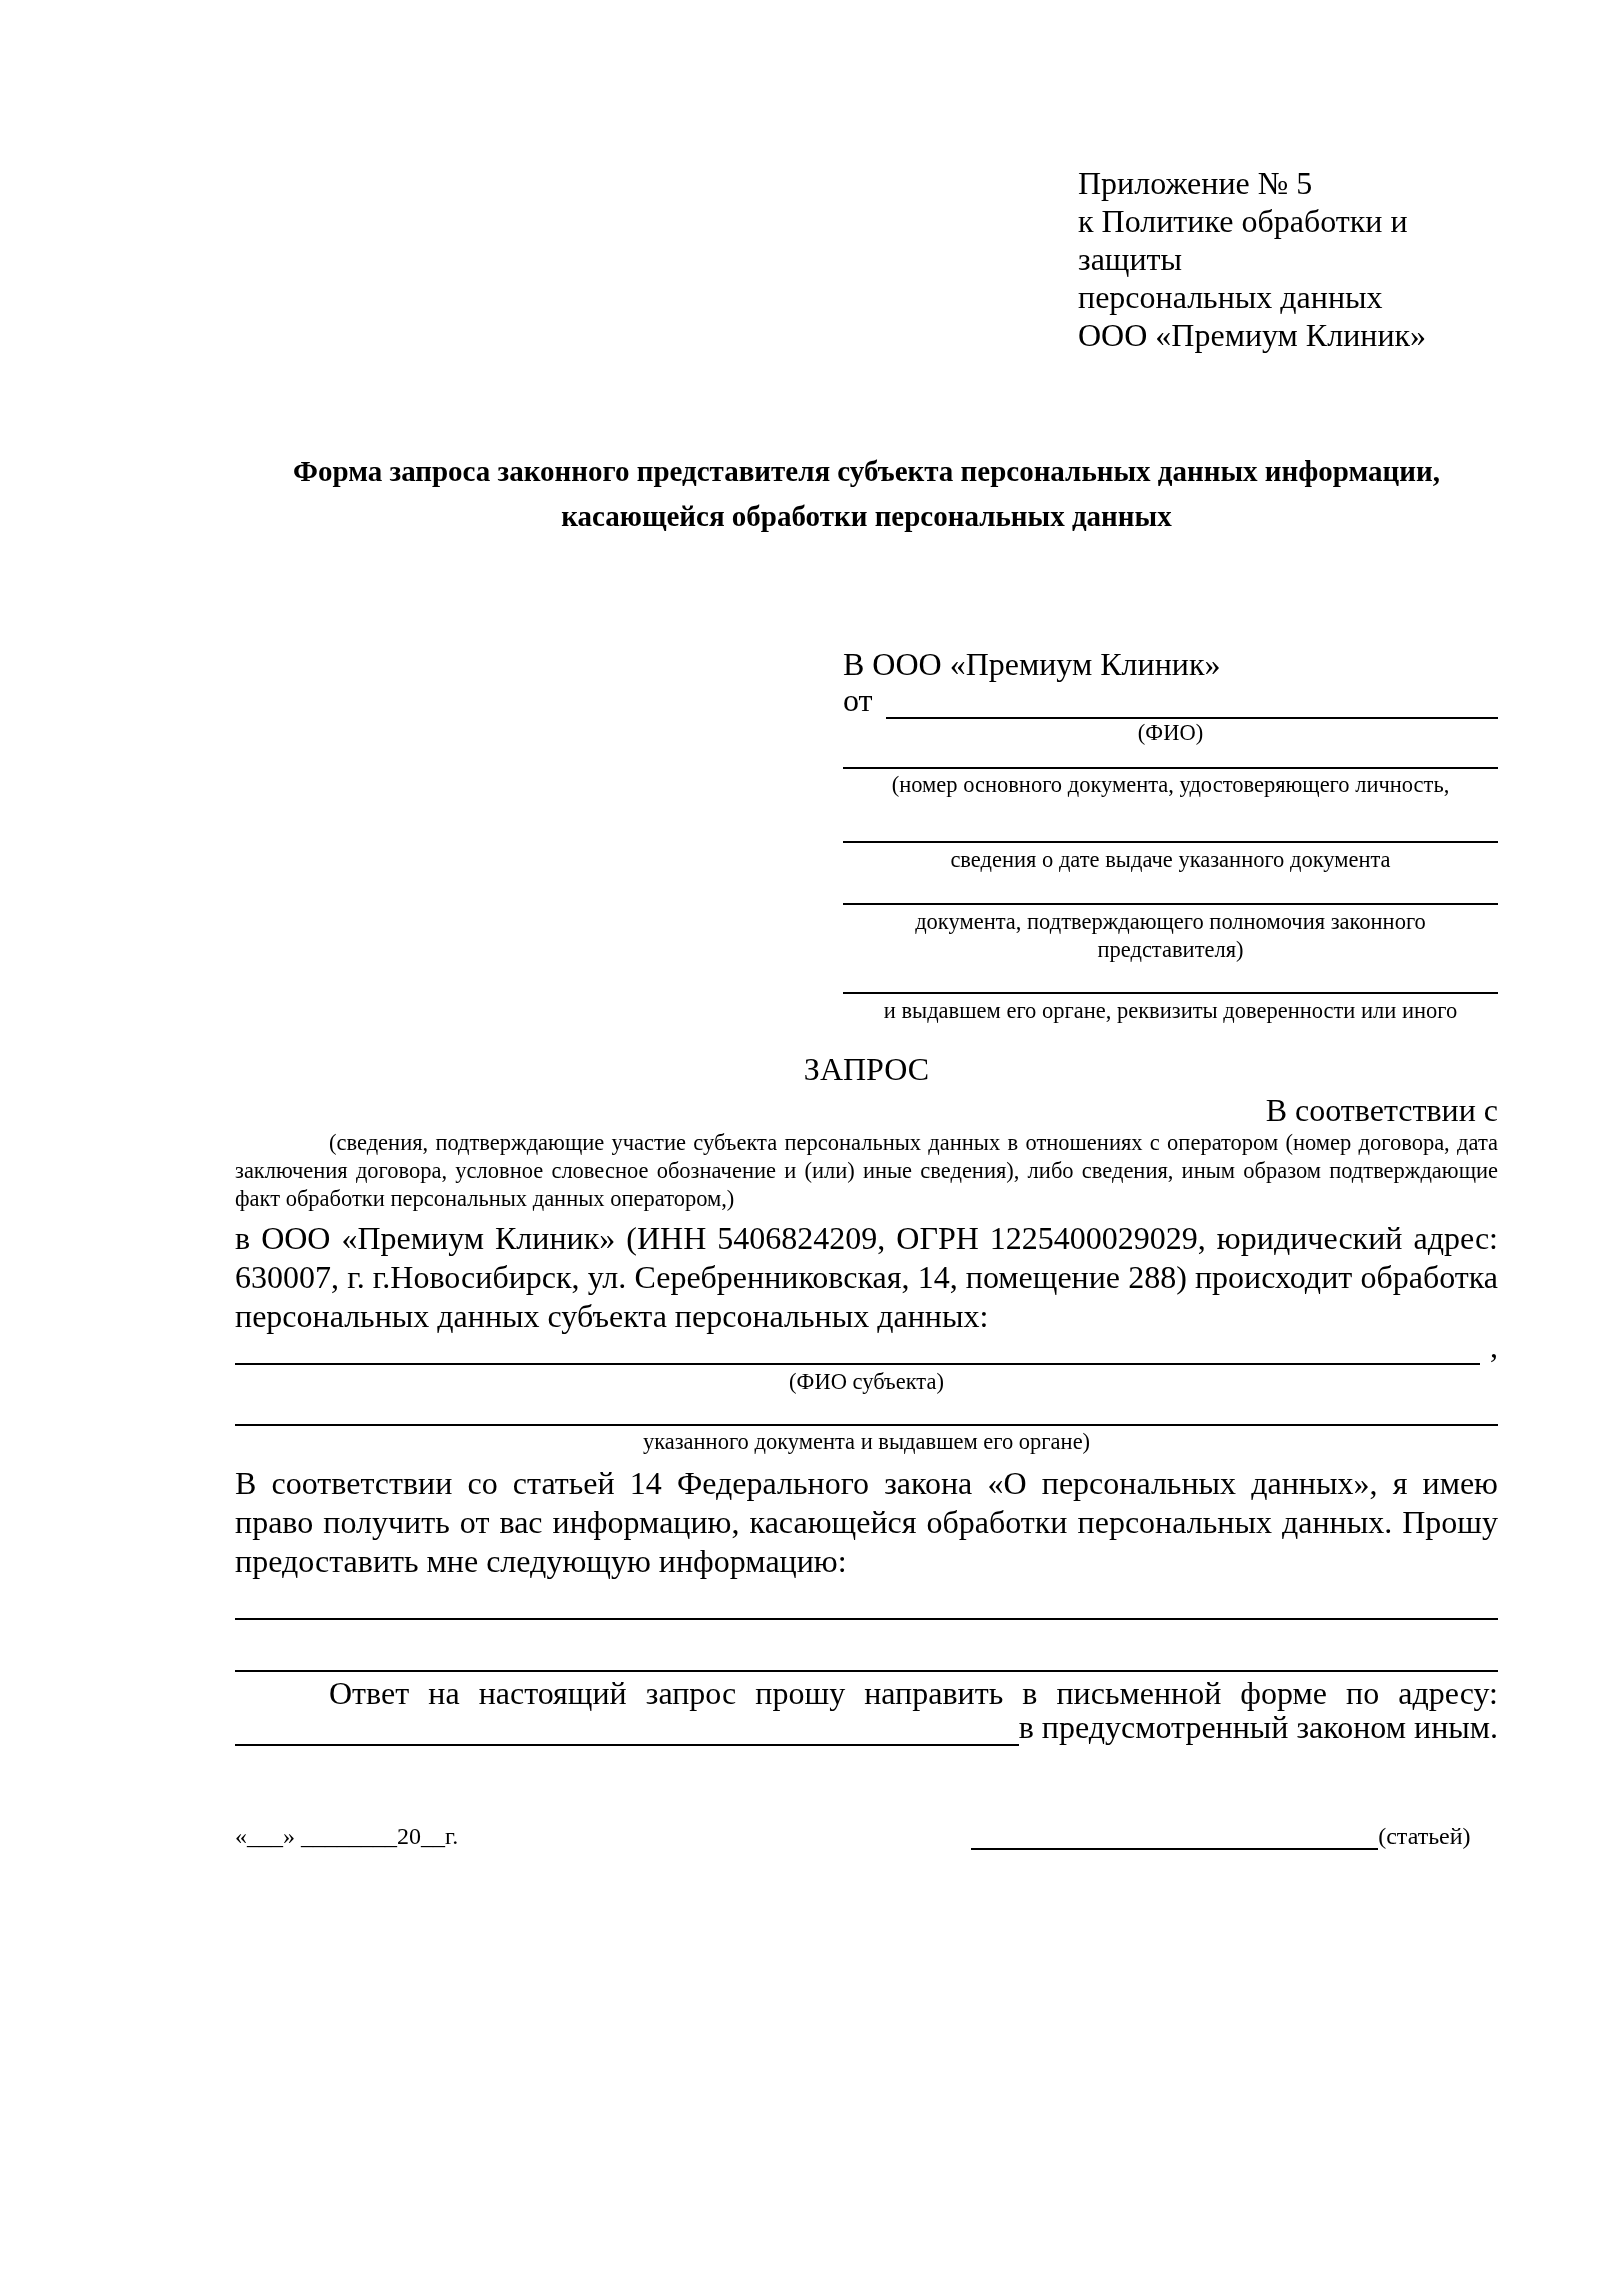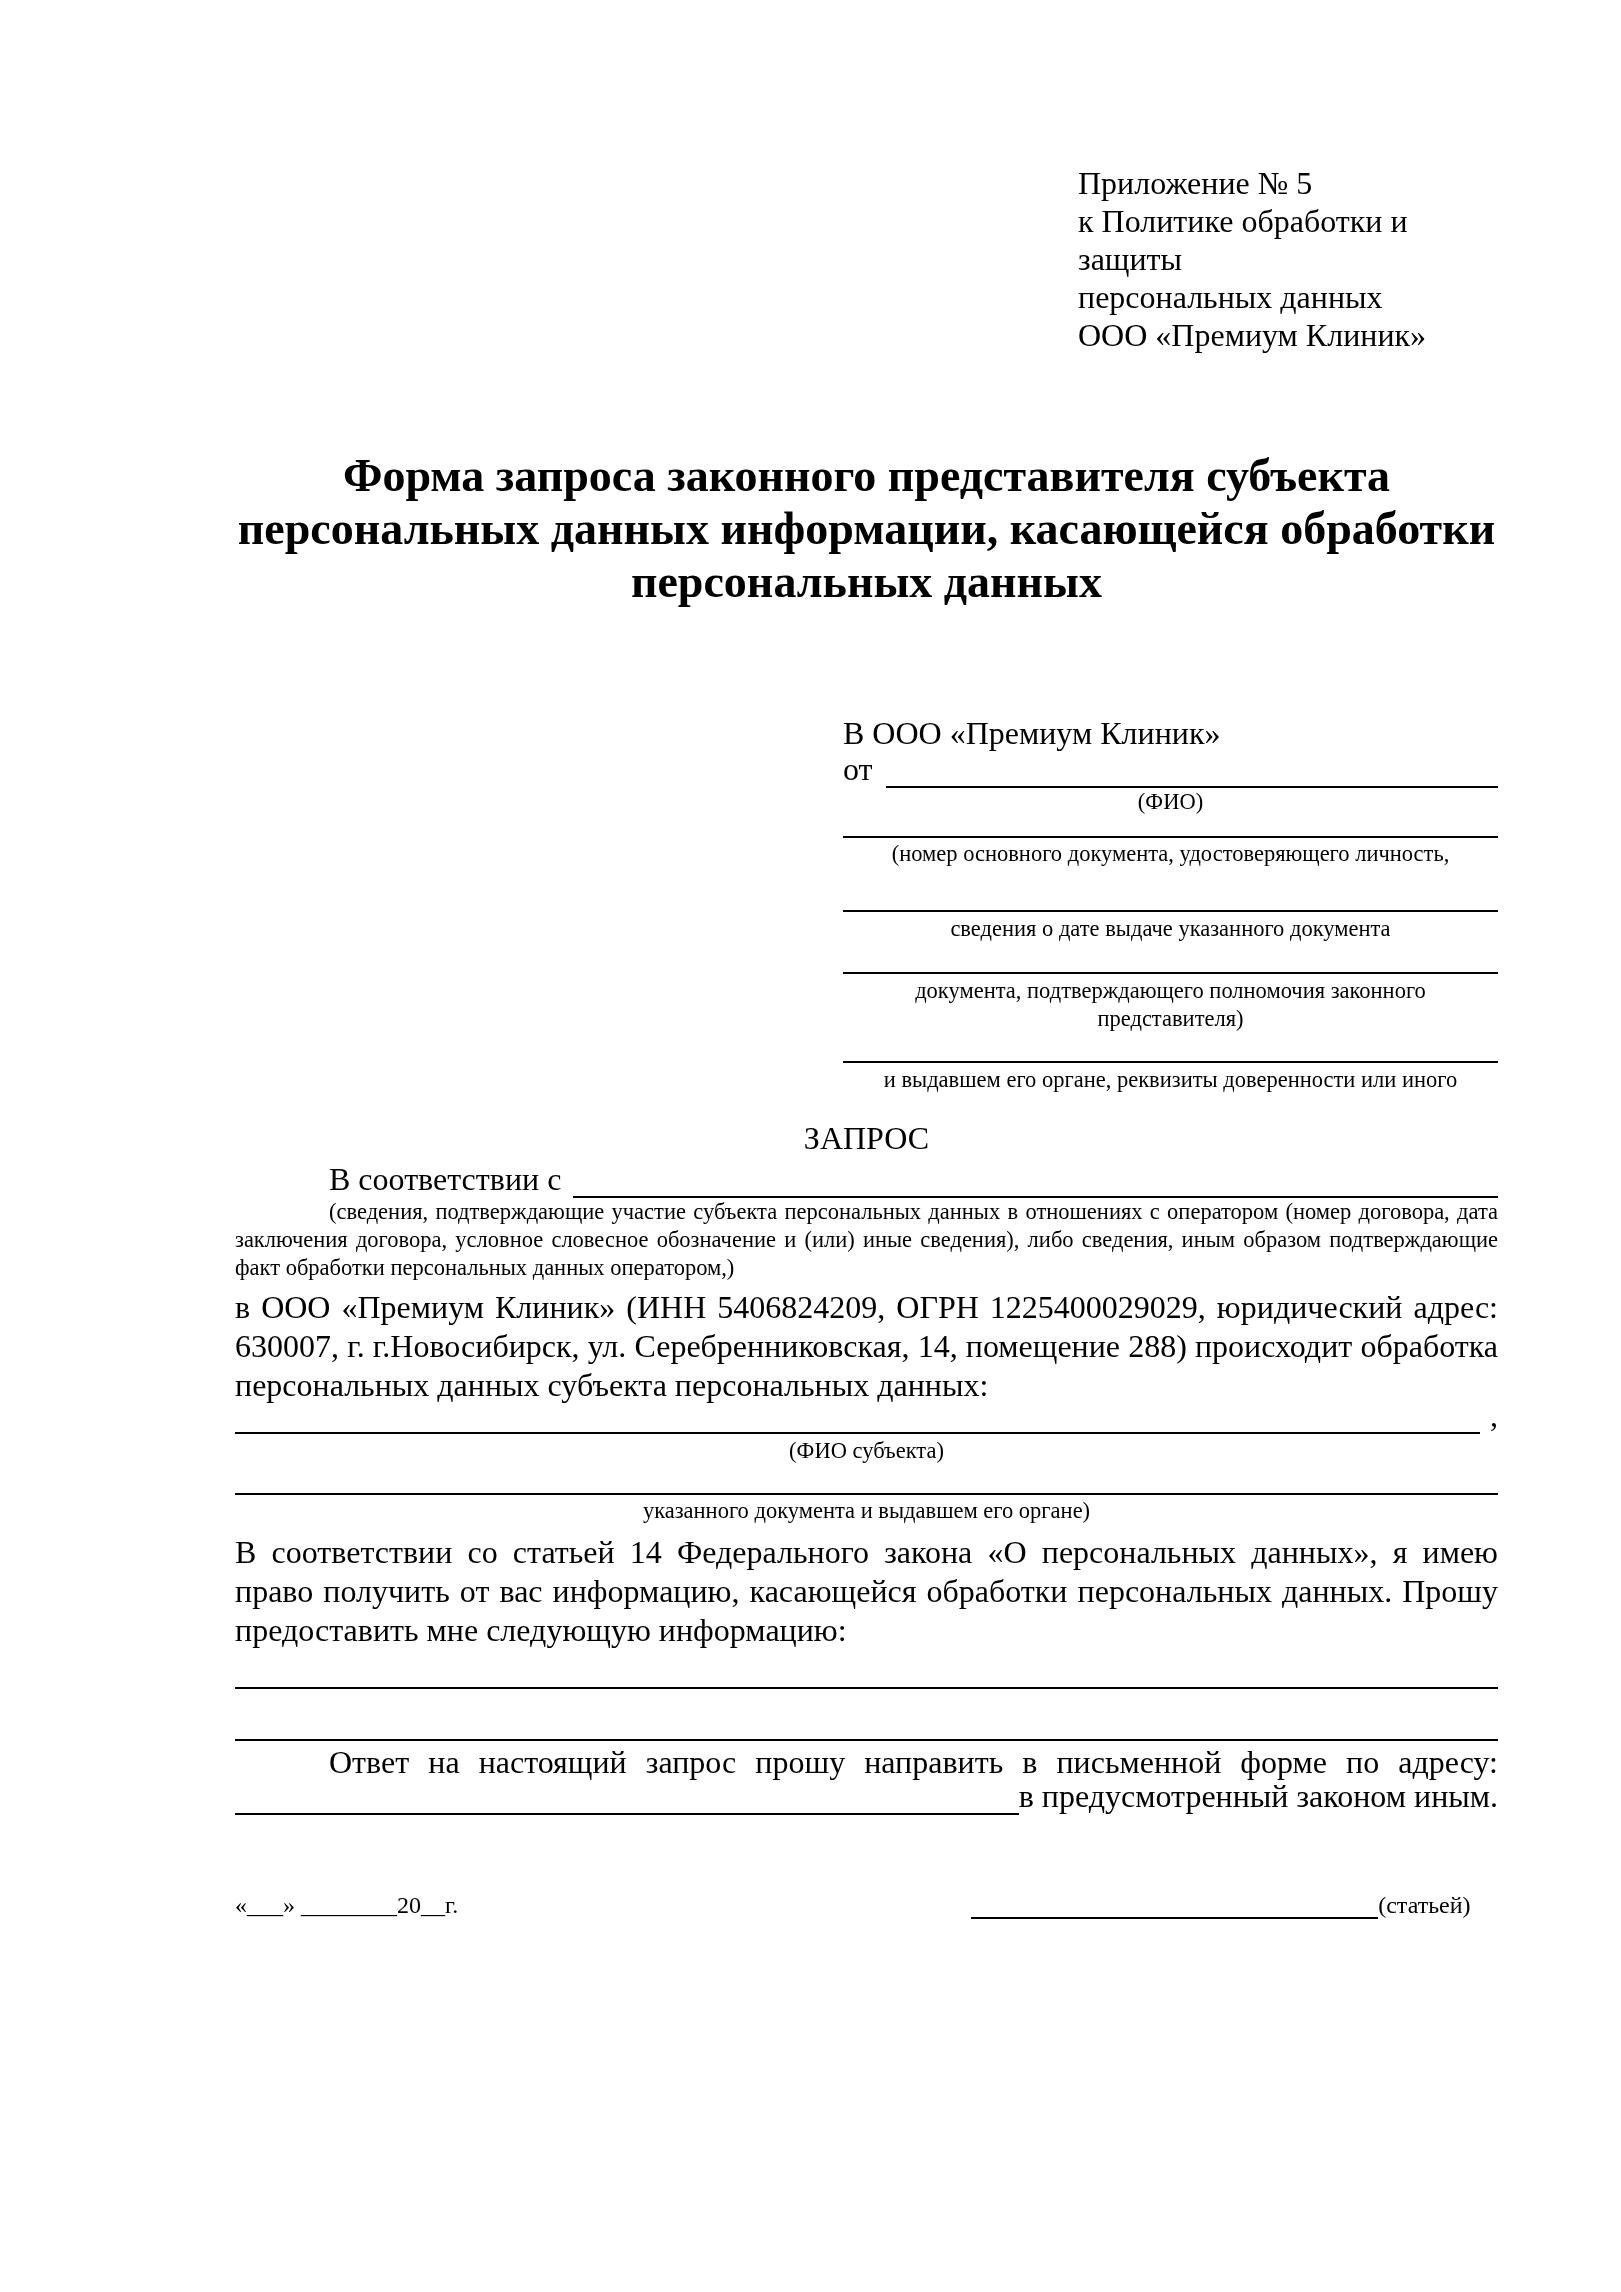--- a/index.html
+++ b/index.html
@@ -21,22 +21,22 @@
   .justify   { text-align: justify; }
 
   .annex {
     margin-left: 843px;
     font-size: 32px;
     line-height: 38px;
   }
 
   .doc-title {
     margin: 95px 0 0 0;
-    font-size: 46px;
-    line-height: 53px;
+    font-size: 29px;
+    line-height: 45px;
     font-weight: bold;
     text-align: center;
   }
 
   .addressee {
     margin-top: 106px;
     margin-left: 608px;
     width: 655px;
   }
   .addressee .to-line { font-size: 32px; line-height: 39px; }
@@ -65,20 +65,21 @@
     text-align: center;
   }
 
   .intro-row {
     display: flex;
     align-items: flex-end;
     height: 37px;
     margin-top: 2.9px;
     padding-left: 94px;
     font-size: 32px;
+    flex-direction: column;
   }
   .intro-row .fill-line { flex: 1; margin-left: 11.8px; }
 
   .intro-caption {
     text-indent: 94px;
     text-align: justify;
   }
 
   .para { margin: 0; }
   .operator-para { margin-top: 5.9px; }

